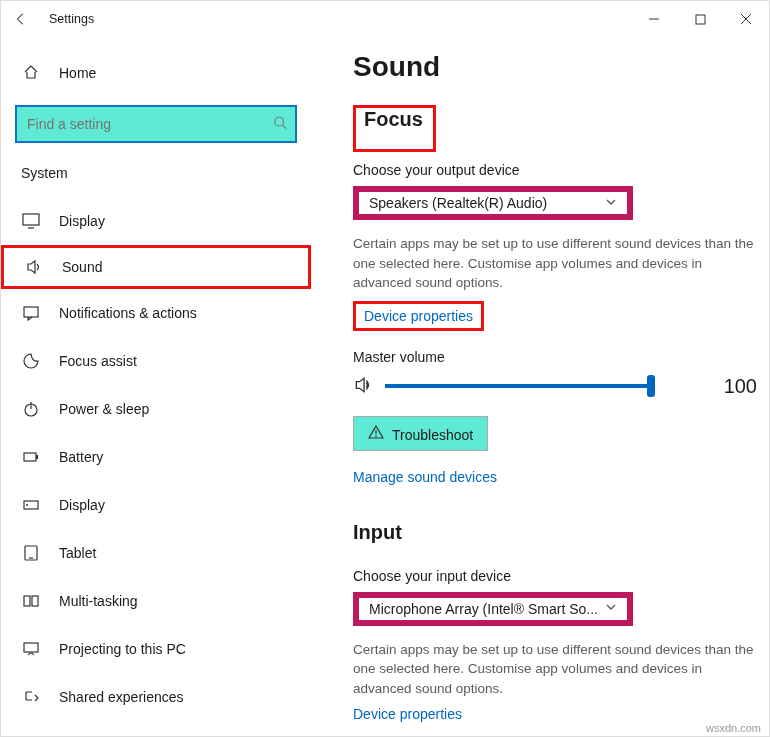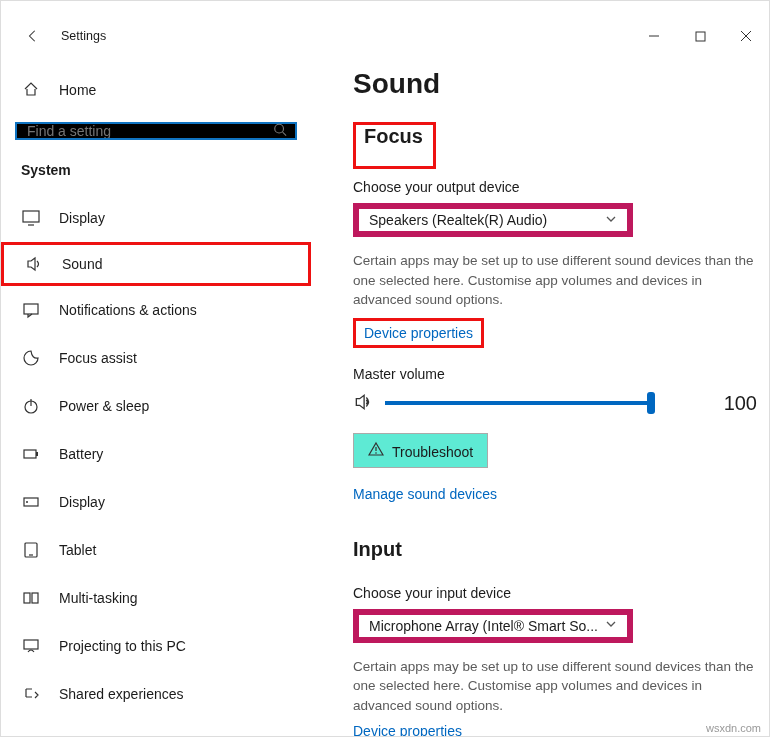--- a/index.html
+++ b/index.html
@@ -16,24 +16,23 @@
     width: 770px; height: 737px;
     position: relative;
     display: flex;
     flex-direction: column;
     border: 1px solid #ddd;
   }
   
   .titlebar {
     height: 36px;
     display: flex; align-items: center;
-    padding-left: 16px;
+    padding-left: 4px;
     position: relative;
     background: #fff;
-    margin-top: 17px;
   }
   .titlebar .back {
     width: 32px; height: 36px;
     display: flex; align-items: center; justify-content: center;
     font-size: 14px;
     cursor: default;
   }
   .titlebar .title {
     margin-left: 12px;
     font-size: 12.5px;
@@ -60,36 +59,36 @@
   .home-row {
     display: flex; align-items: center;
     padding: 0 20px; height: 36px;
     margin-bottom: 14px;
   }
   .home-row .ico { width: 20px; text-align: center; margin-right: 18px; }
   .search-wrap {
     margin: 0 14px 22px 14px;
   }
   .search {
-    width: 100%; height: 18px;
+    width: 100%; height: 38px;
     border: 2px solid #1074c2;
     padding: 0 30px 0 10px;
     font-size: 14px;
     color: #777;
-    background: #000000;
+    background: #5eead4;
     position: relative;
   }
   .search-box { position: relative; }
   .search-icon {
     position: absolute; right: 10px; top: 50%; transform: translateY(-50%);
     color: #777; font-size: 13px;
   }
   .section-label {
     padding: 0 20px;
-    font-weight: 700;
+    font-weight: 400;
     margin-bottom: 16px;
     font-size: 14px;
   }
   .nav-item {
     display: flex; align-items: center;
     height: 48px;
     padding: 0 20px;
     font-size: 14px;
   }
   .nav-item .ico {

